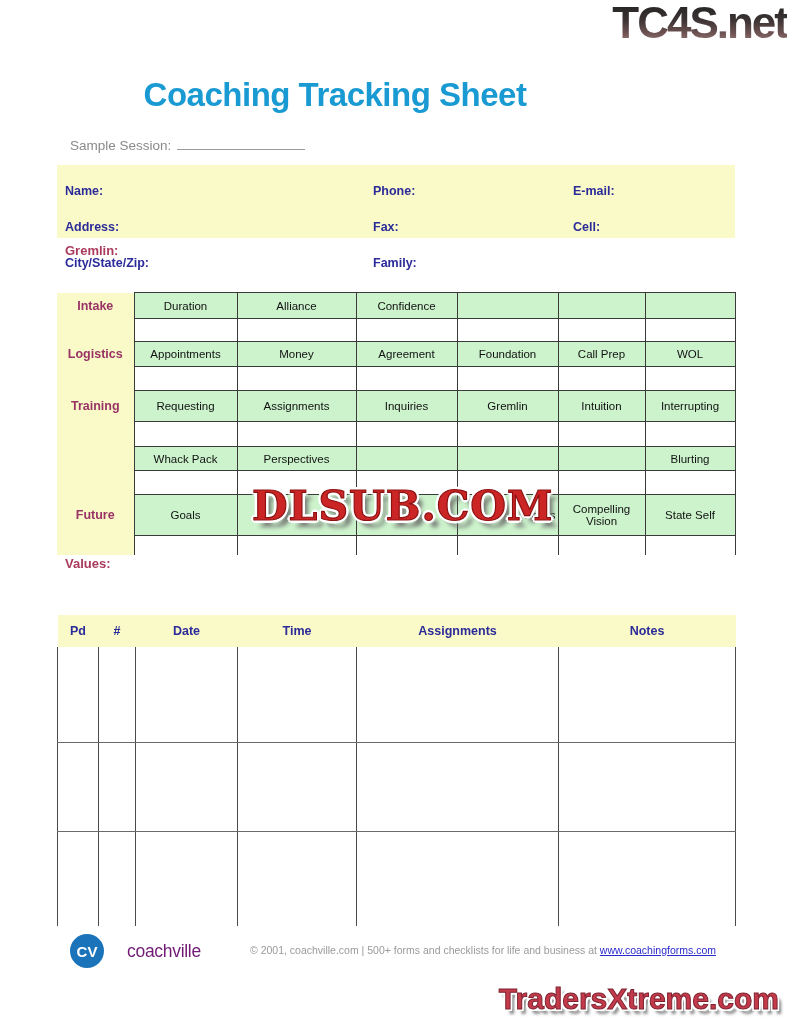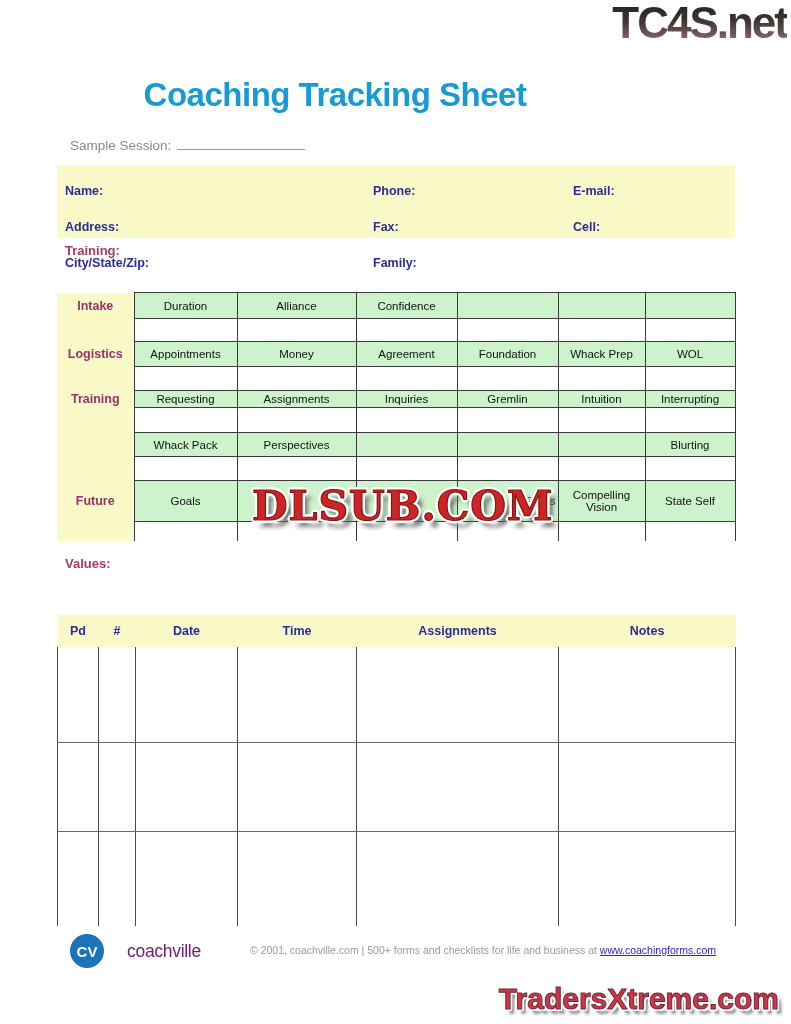--- a/index.html
+++ b/index.html
@@ -79,21 +79,21 @@
   <span>Phone:</span>
   <span>E-mail:</span>
   <span>Address:</span>
   <span>Fax:</span>
   <span>Cell:</span>
   <span>City/State/Zip:</span>
   <span>Family:</span>
   <span></span>
 </div>
 
-<div class="abs section-label" id="comments">Training:</div>
+<div class="abs section-label" id="comments">Gremlin:</div>
 
 <table class="abs" id="matrix">
   <colgroup>
     <col style="width:77px">
       <col style="width:103px">
       <col style="width:119px">
     <col style="width:101px">
       <col style="width:101px">
       <col style="width:87px">
       <col style="width:90px">
@@ -116,33 +116,33 @@
         <td class="s"></td>
         <td class="s"></td>
         <td class="s"></td>
       </tr>
       <tr style="height: 25px;">
         <td class="lab">Logistics</td>
         <td class="g">Appointments</td>
         <td class="g">Money</td>
         <td class="g">Agreement</td>
         <td class="g">Foundation</td>
-        <td class="g">Whack Prep</td>
+        <td class="g">Call Prep</td>
         <td class="g">WOL</td>
       </tr>
       <tr style="height: 24px;">
         <td class="lab"></td>
         <td class="s"></td>
         <td class="s"></td>
         <td class="s"></td>
         <td class="s"></td>
         <td class="s"></td>
         <td class="s"></td>
       </tr>
-      <tr style="height: 17px;">
+      <tr style="height: 31px;">
         <td class="lab">Training</td>
         <td class="g">Requesting</td>
         <td class="g">Assignments</td>
         <td class="g">Inquiries</td>
         <td class="g">Gremlin</td>
         <td class="g">Intuition</td>
         <td class="g">Interrupting</td>
       </tr>
       <tr style="height: 25px;">
         <td class="lab"></td>

